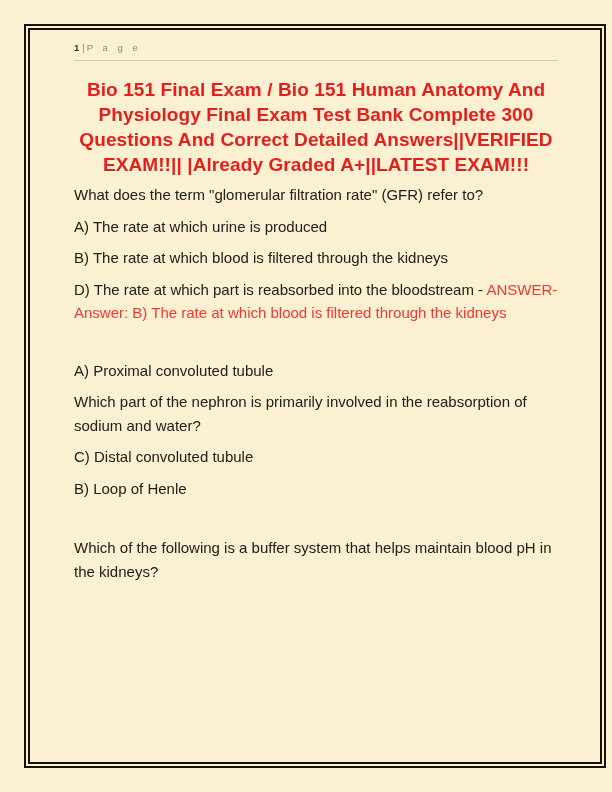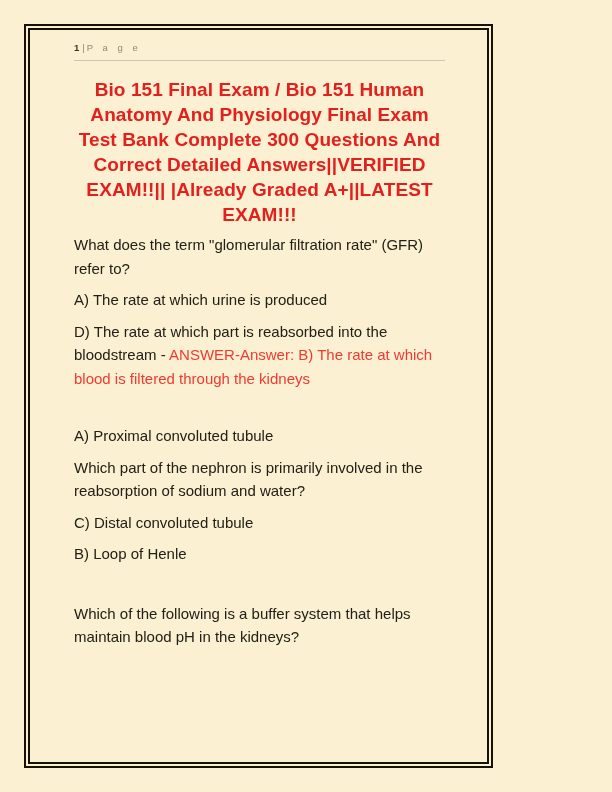--- a/index.html
+++ b/index.html
@@ -14,21 +14,21 @@
   }
   html,body{margin:0;padding:0;}
   body{
     width:612px;height:792px;
     background:var(--background);
     font-family:"Liberation Sans", sans-serif;
     position:relative;
     overflow:hidden;
   }
   .frame-outer{
-    position:absolute;left:24px;top:24px;width:469px;height:744px;
+    position:absolute;left:24px;top:24px;width:582px;height:744px;
     border:2px solid var(--border-color);
     padding:2px;box-sizing:border-box;
   }
   .frame-inner{
     width:100%;height:100%;box-sizing:border-box;
     border:2px solid var(--border-color);
     padding:6px 42px 0 44px;
     overflow:hidden;
   }
   .page-header{
@@ -72,20 +72,21 @@
 
     <div class="page-header">
       <span class="page-num">1</span><span class="sep">|</span><span class="page-word">P a g e</span>
     </div>
 
     <div class="doc-title">Bio 151 Final Exam / Bio 151 Human Anatomy And Physiology Final Exam Test Bank Complete 300 Questions And Correct Detailed Answers||VERIFIED EXAM!!|| |Already Graded A+||LATEST EXAM!!!</div>
 
     <section>
       <p class="para">What does the term "glomerular filtration rate" (GFR) refer to?</p>
       <p class="para">A) The rate at which urine is produced</p>
+      <p class="para">B) The rate at which blood is filtered through the kidneys</p>
       <p class="para"><span>D) The rate at which part is reabsorbed into the bloodstream - </span><span class="answer">ANSWER-Answer: B) The rate at which blood is filtered through the kidneys</span></p>
     </section>
 
     <div class="spacer"></div>
 
     <section>
       <p class="para">A) Proximal convoluted tubule</p>
       <p class="para">Which part of the nephron is primarily involved in the reabsorption of sodium and water?</p>
       <p class="para">C) Distal convoluted tubule</p>
       <p class="para">B) Loop of Henle</p>

